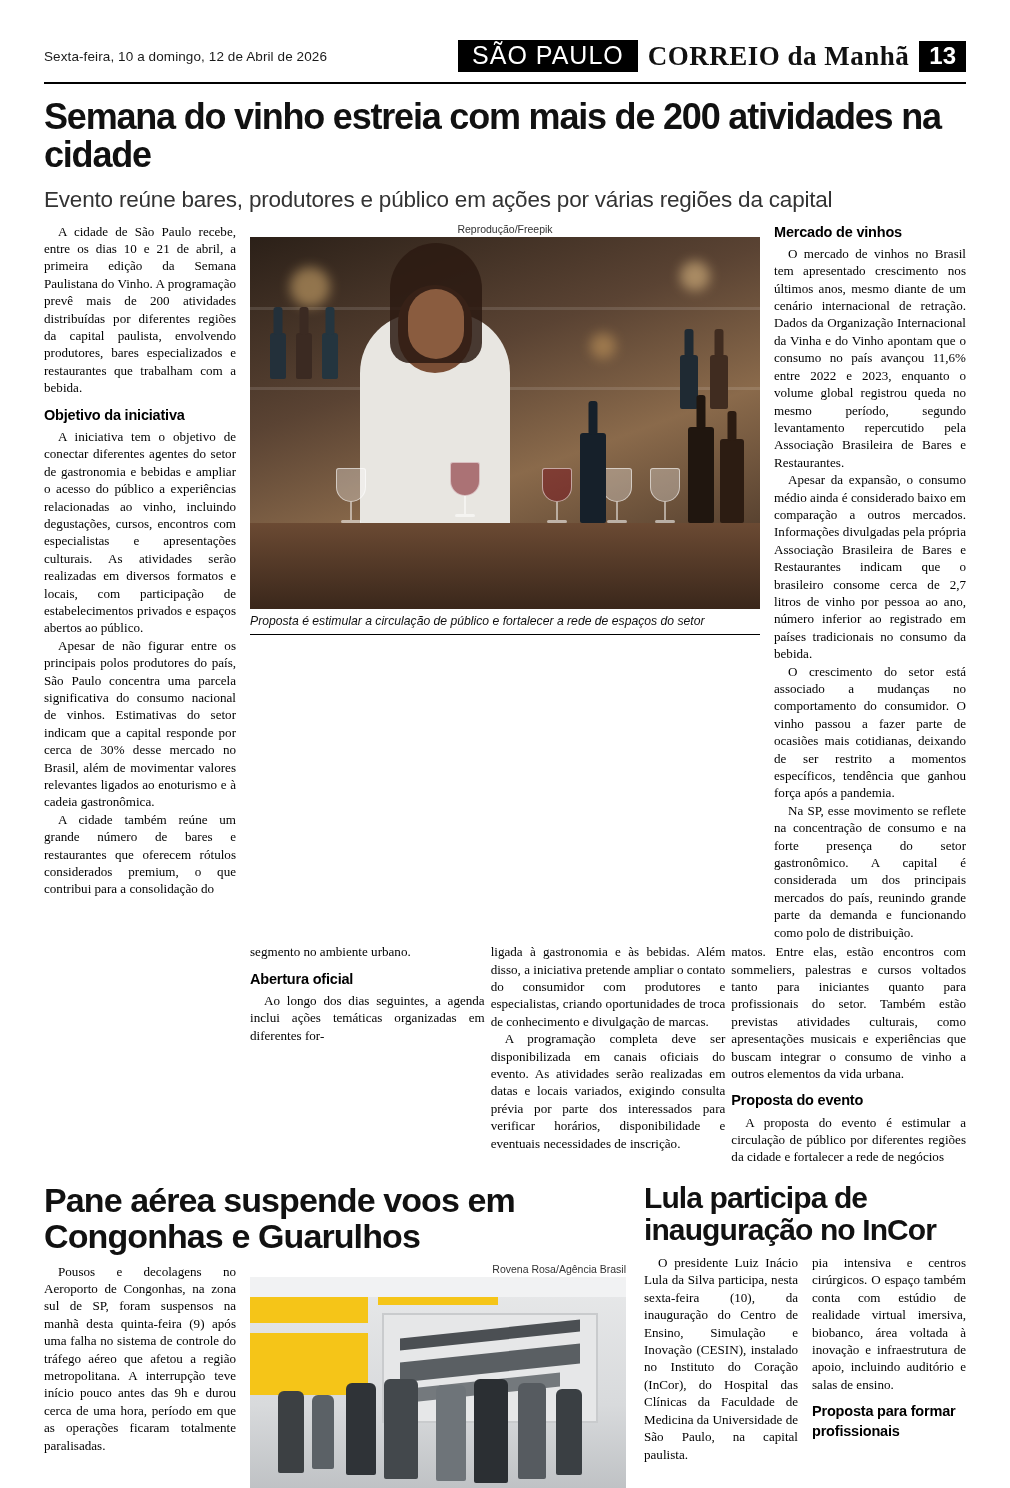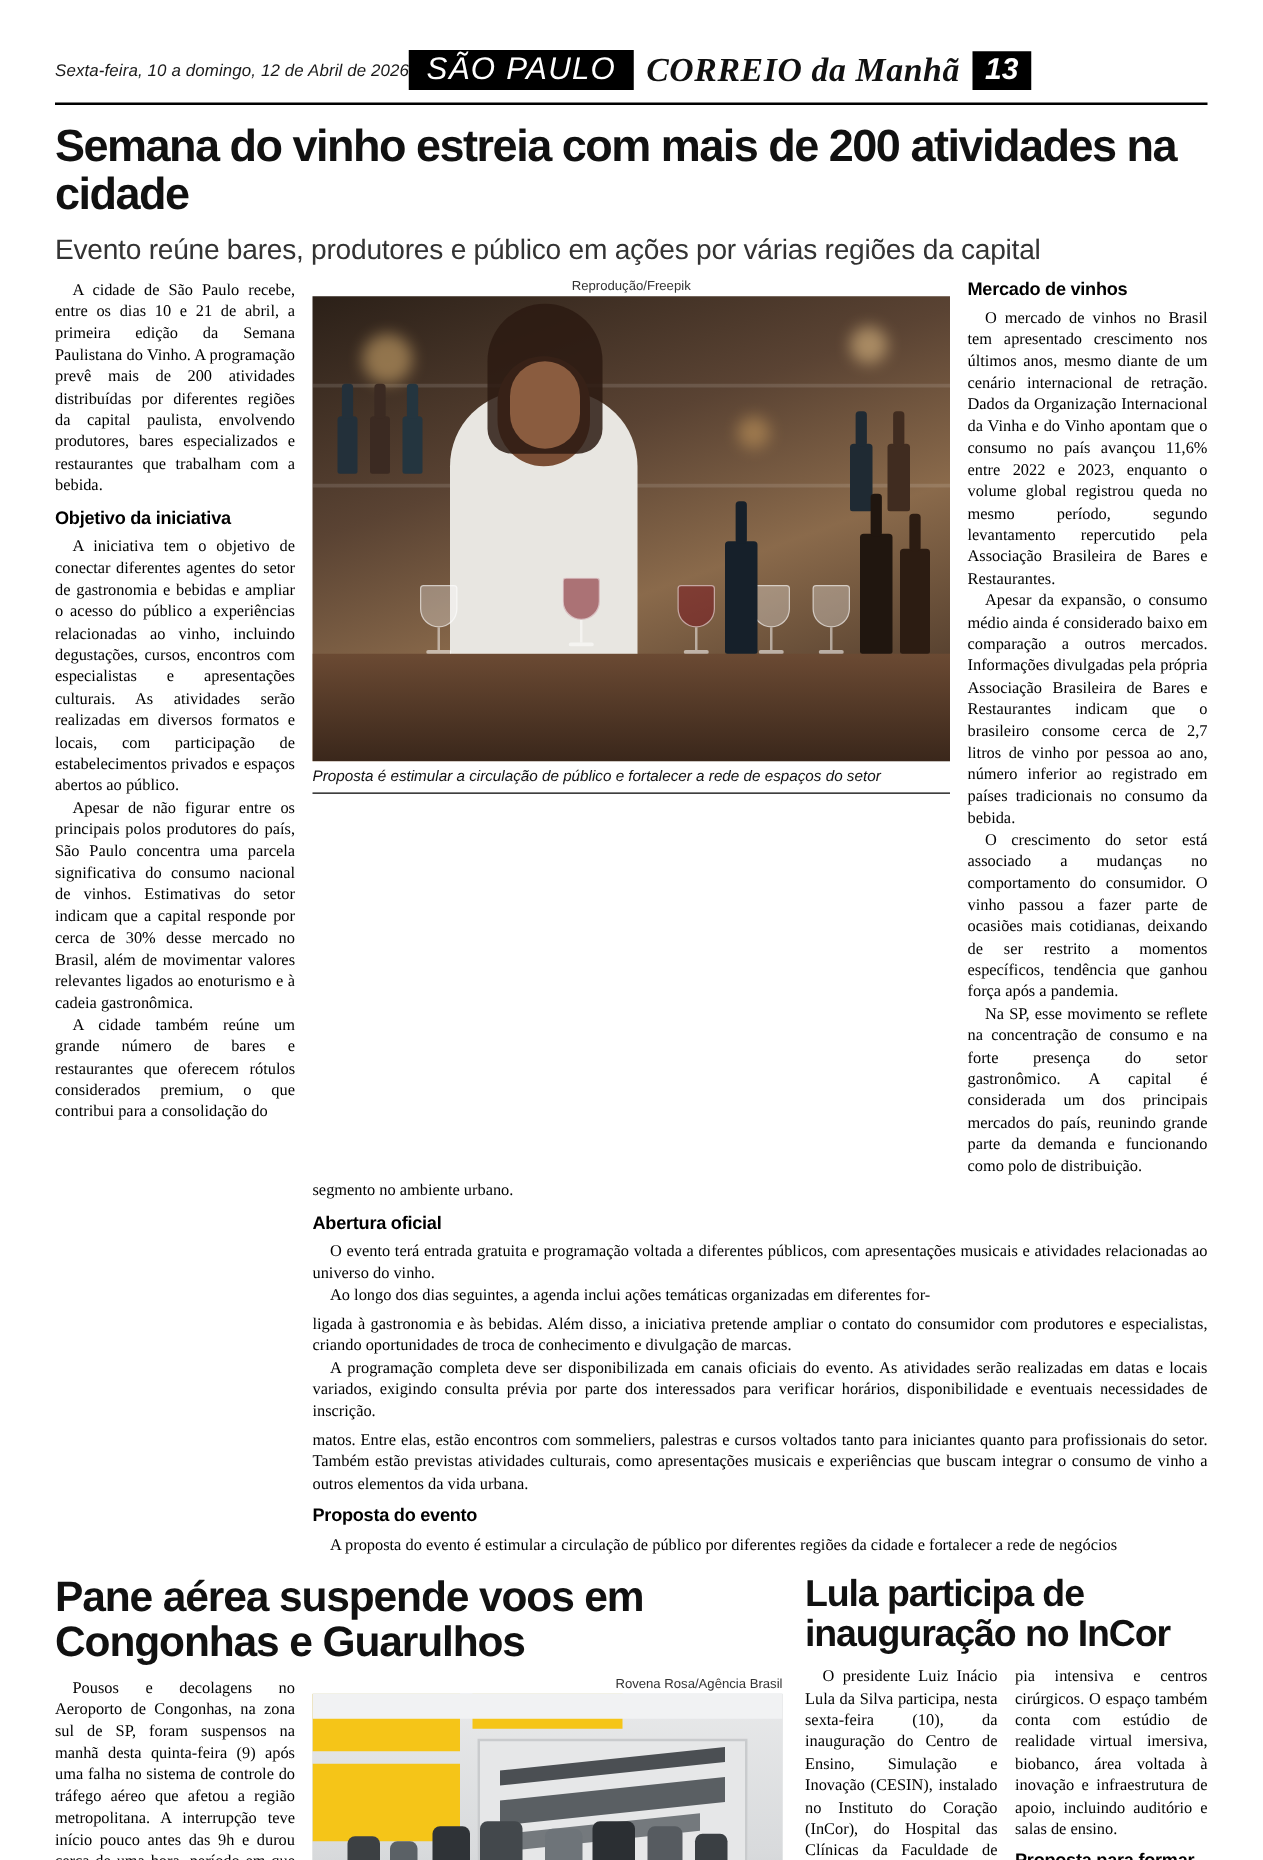--- a/index.html
+++ b/index.html
@@ -8,21 +8,21 @@
     width:1010px; height:1488px;
     background:#ffffff;
     font-family:"Liberation Serif", serif;
     color:#000;
     position:relative;
     overflow:hidden;
   }
   .page { width:1010px; height:1488px; padding:40px 44px 20px 44px; position:relative; }
 
   
-  .masthead { display:flex; align-items:center; justify-content:flex-start; padding-bottom:6px;font-style:italic; }
+  .masthead { display:flex; align-items:center; justify-content:space-between; padding-bottom:6px; }
   .date-line { font-family:"Liberation Sans", sans-serif; font-size:13.5px; letter-spacing:0.1px; color:#1a1a1a; }
   .masthead-right { display:flex; align-items:center; gap:10px; }
   .city-tag {
     background:#000; color:#fff; font-family:"Liberation Sans", sans-serif;
     font-size:25px; font-weight:400; letter-spacing:1px;
     padding:2px 14px 4px 14px; line-height:1.05;
   }
   .paper-name {
     font-family:"Liberation Serif", serif; font-weight:bold; font-size:27px;
     letter-spacing:0.5px; color:#111;
@@ -71,21 +71,21 @@
   .glass .bowl { width:30px; height:34px; background:rgba(255,255,255,.30); border:1px solid rgba(255,255,255,.55); border-radius:3px 3px 16px 16px; }
   .glass .stem { width:2px; height:18px; background:rgba(255,255,255,.5); margin:0 auto; }
   .glass .base { width:20px; height:3px; background:rgba(255,255,255,.55); margin:0 auto; border-radius:2px; }
   .person { position:absolute; }
   .caption {
     font-family:"Liberation Sans", sans-serif; font-style:italic;
     font-size:12.2px; color:#111; padding-top:5px;
     border-bottom:1px solid #000; padding-bottom:6px; margin-bottom:8px;
   }
 
-  .three-col { display:grid; grid-template-columns:1fr; gap:6px; margin-top:2px; }
+  .three-col { display:grid; grid-template-columns:1fr 1fr 1fr; gap:6px; margin-top:2px; }
 
   
   .lower { display:grid; grid-template-columns: 582px 1fr; gap:18px; margin-top:16px; }
   .lower-head {
     font-family:"Liberation Sans", sans-serif; font-weight:bold;
     font-size:34px; line-height:1.07; letter-spacing:-0.9px; color:#111; margin:0 0 8px 0;
   }
   .lower-head.small { font-size:30px; }
   .two-col { display:grid; grid-template-columns:1fr 1fr; gap:14px; }
   .left-flow { display:grid; grid-template-columns:192px 1fr; gap:14px; }
@@ -204,21 +204,20 @@
       <p>Na SP, esse movimento se reflete na concentração de consumo e na forte presença do setor gastronômico. A capital é considerada um dos principais mercados do país, reunindo grande parte da demanda e funcionando como polo de distribuição.</p>
     </div>
   </div>
 
   <div class="main-grid" style="margin-top:0;">
     <div></div>
     <div class="three-col" style="grid-column:2 / 4;">
       <div class="col">
         <p style="text-indent:0;">segmento no ambiente urbano.</p>
         <div class="sub-title">Abertura oficial</div>
-        <p>O evento terá entrada gratuita e programação voltada a diferentes públicos, com apresentações musicais e atividades relacionadas ao universo do vinho.</p>
         <p>Ao longo dos dias seguintes, a agenda inclui ações temáticas organizadas em diferentes for-</p>
       </div>
       <div class="col">
         <p style="text-indent:0;">ligada à gastronomia e às bebidas. Além disso, a iniciativa pretende ampliar o contato do consumidor com produtores e especialistas, criando oportunidades de troca de conhecimento e divulgação de marcas.</p>
         <p>A programação completa deve ser disponibilizada em canais oficiais do evento. As atividades serão realizadas em datas e locais variados, exigindo consulta prévia por parte dos interessados para verificar horários, disponibilidade e eventuais necessidades de inscrição.</p>
       </div>
       <div class="col">
         <p style="text-indent:0;">matos. Entre elas, estão encontros com sommeliers, palestras e cursos voltados tanto para iniciantes quanto para profissionais do setor. Também estão previstas atividades culturais, como apresentações musicais e experiências que buscam integrar o consumo de vinho a outros elementos da vida urbana.</p>
         <div class="sub-title">Proposta do evento</div>
         <p>A proposta do evento é estimular a circulação de público por diferentes regiões da cidade e fortalecer a rede de negócios</p>

